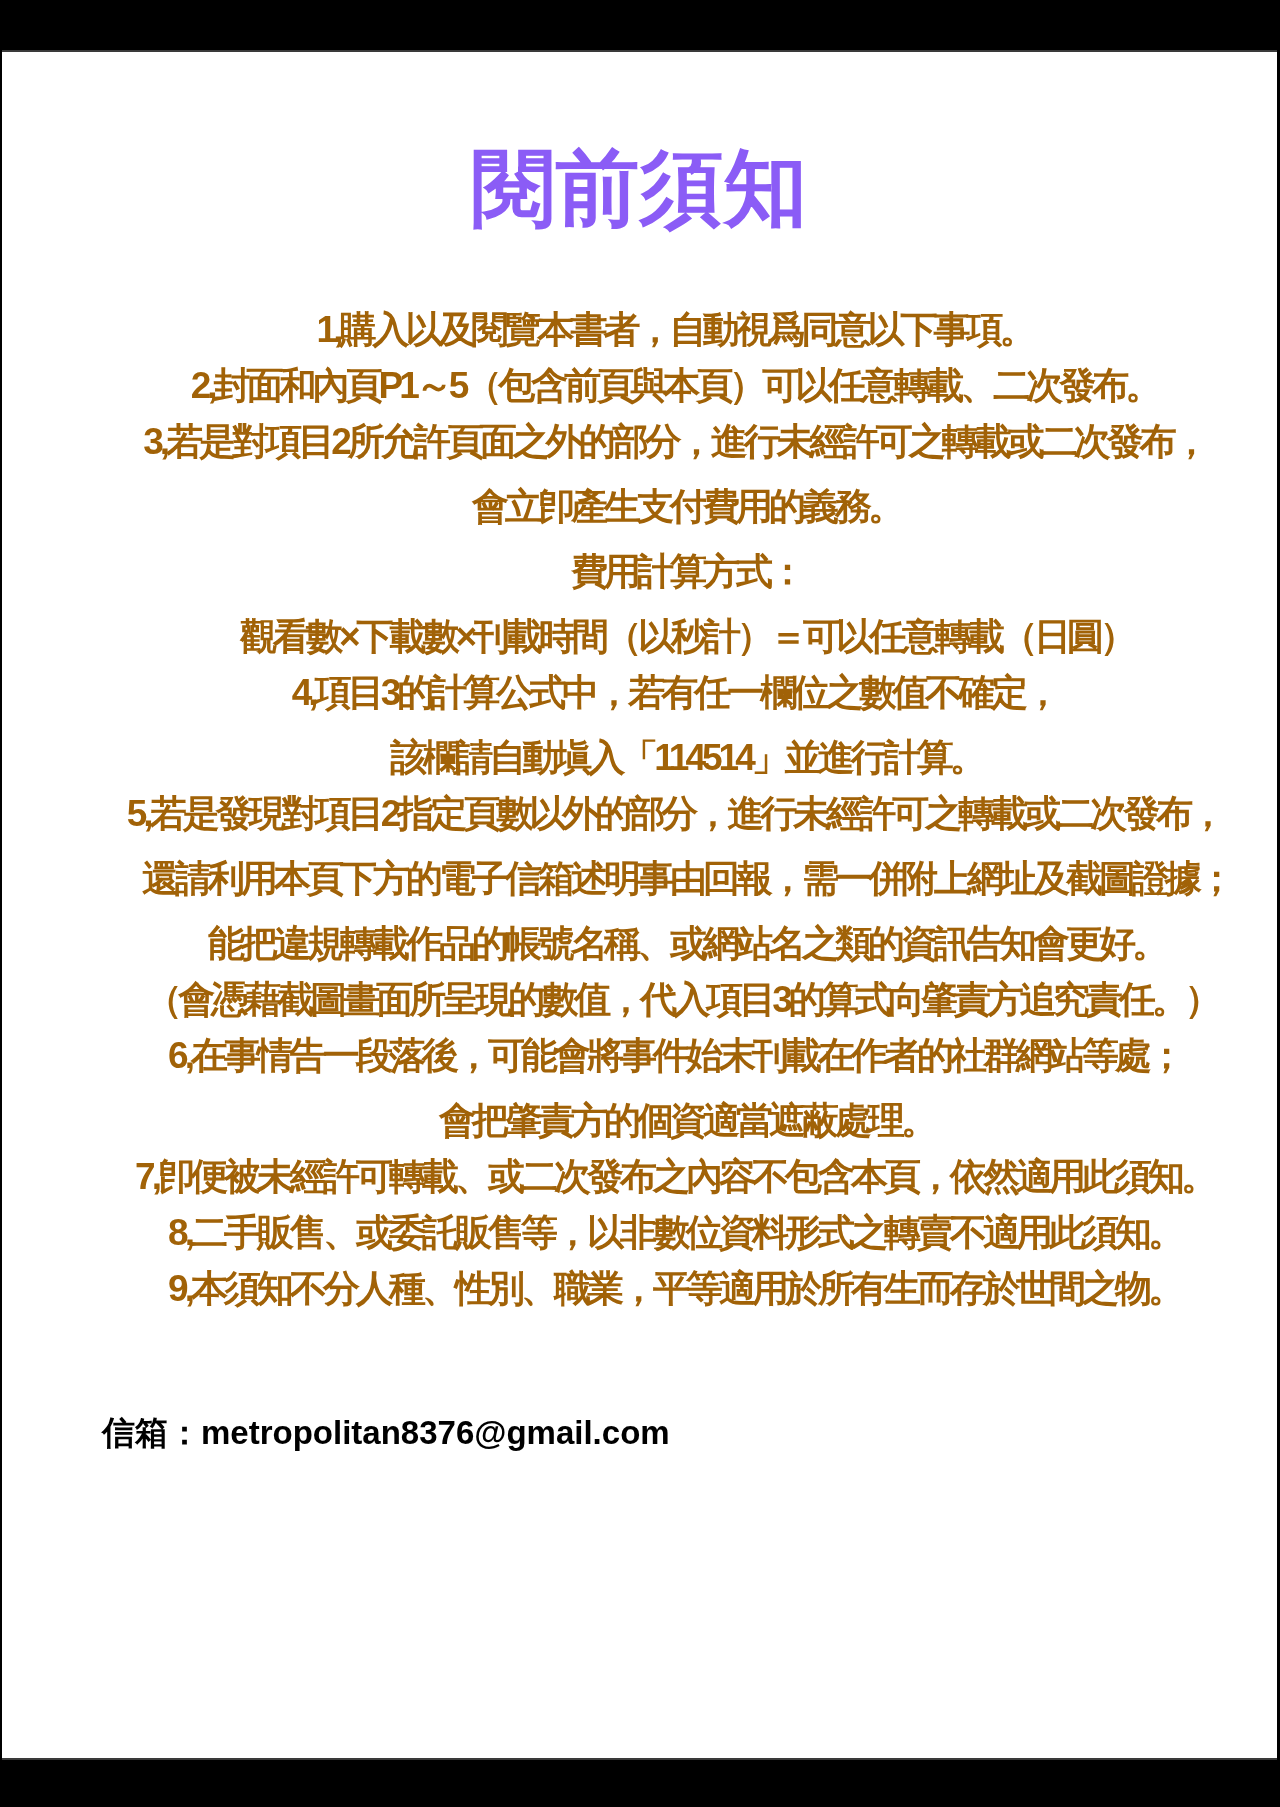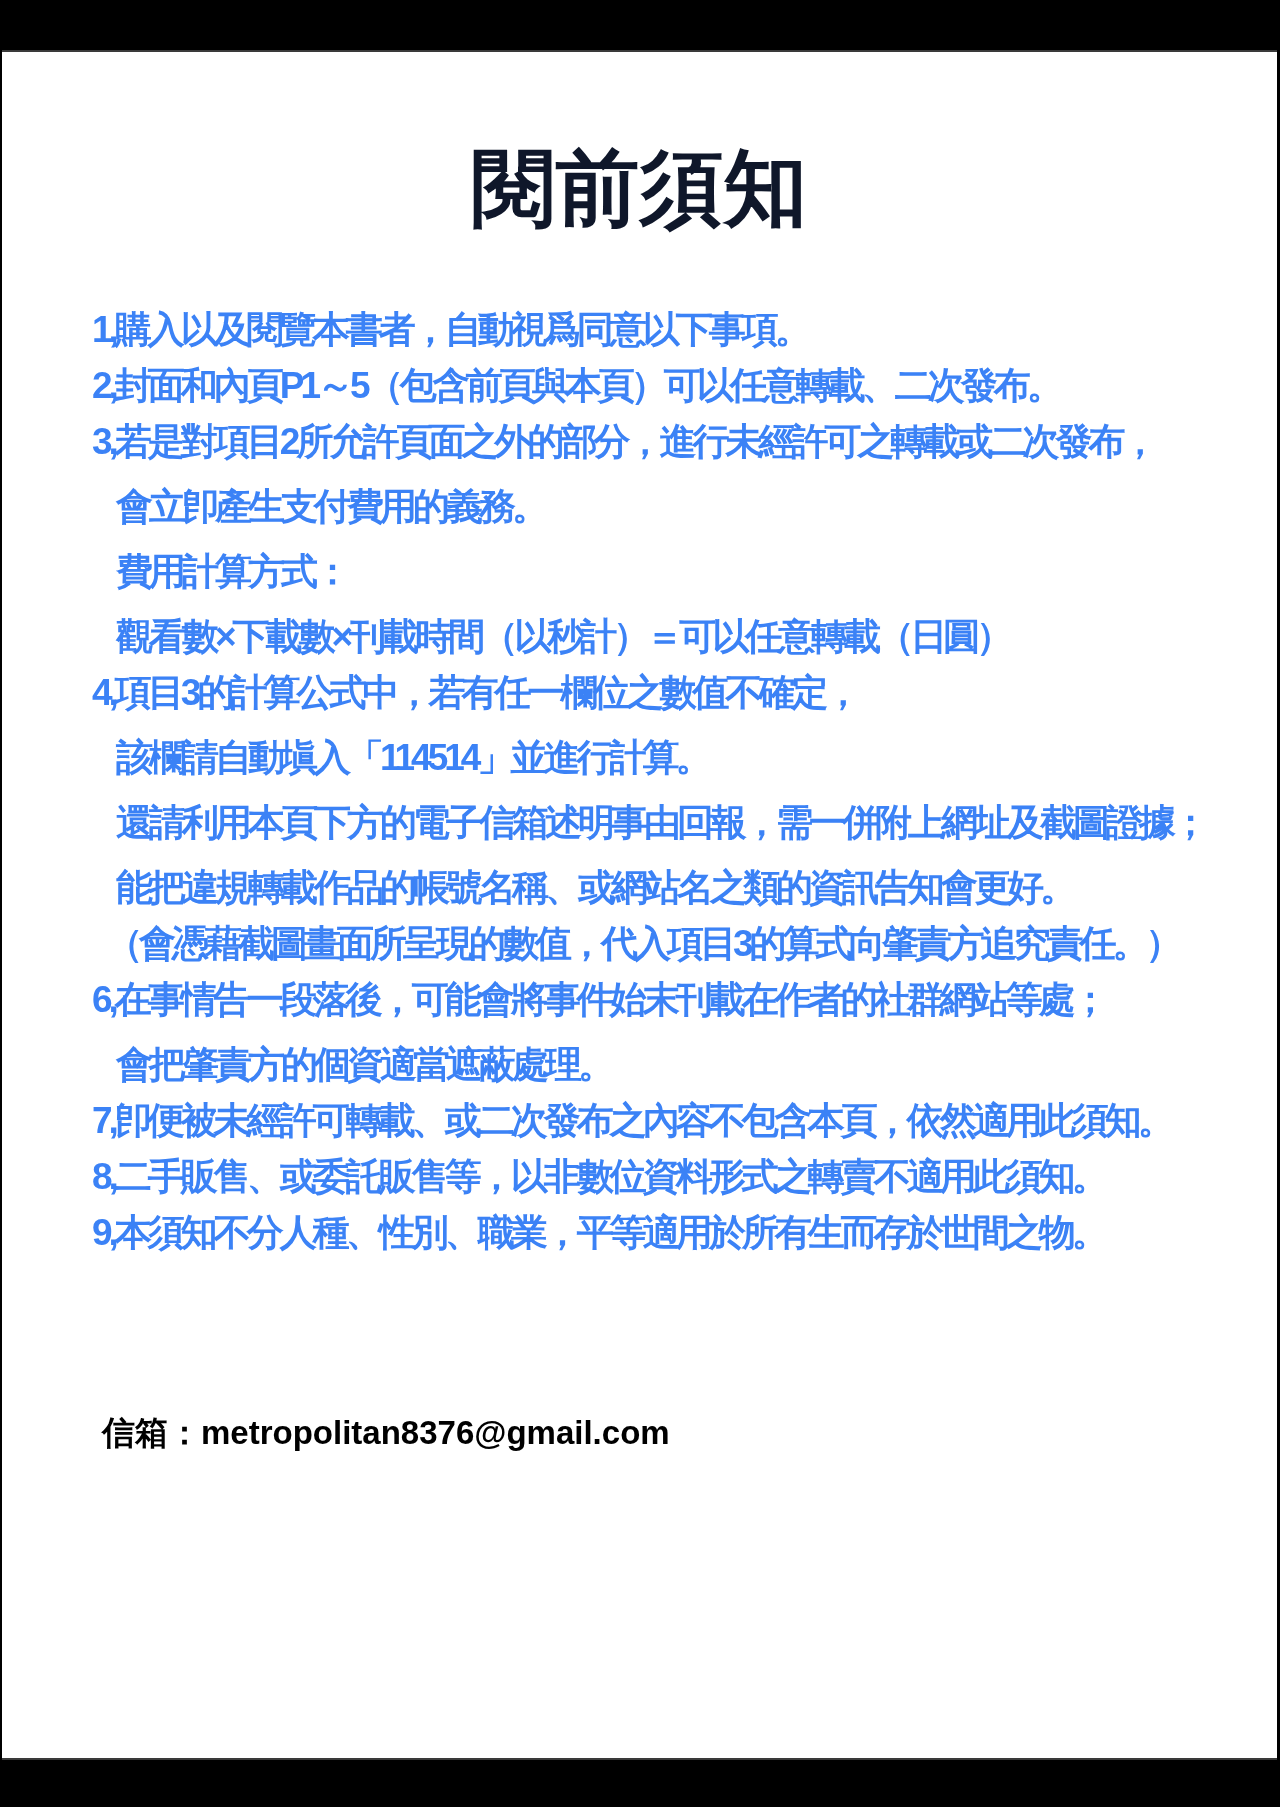--- a/index.html
+++ b/index.html
@@ -22,36 +22,37 @@
     background:#000;
   }
   .bar.top{top:0;height:50px;border-bottom:2px solid #3a3a3a;}
   .bar.bottom{bottom:0;height:47px;border-top:2px solid #3a3a3a;}
   .title{
     position:absolute;
     top:86px;left:0;right:0;
     text-align:center;
     font-size:84px;
     font-weight:900;
-    color:#0f172a;
+    color:#8b5cf6;
     letter-spacing:0px;
     line-height:1.1;
   }
   .notice{
     position:absolute;
     top:302px;left:90px;right:20px;
     color:#000;
   }
   .line{
     font-size:37px;
     font-weight:600;
     line-height:56px;
     letter-spacing:-4px;
     white-space:nowrap;
-    color:#3b82f6;
+    color:#a16207;
+    text-align:center;
   }
   .line.indent{padding-left:24px;margin-top:9px;}
   .line.paren-indent{padding-left:14px;}
   .contact{
     position:absolute;
     top:1372px;left:100px;
     font-size:33px;
     font-weight:600;
     letter-spacing:0px;
     color:#000;
@@ -70,20 +71,21 @@
 
   <div class="notice">
     <div class="line">1,購入以及閱覽本書者，自動視爲同意以下事項。</div>
     <div class="line">2,封面和內頁P1～5（包含前頁與本頁）可以任意轉載、二次發布。</div>
     <div class="line">3,若是對項目2所允許頁面之外的部分，進行未經許可之轉載或二次發布，</div>
     <div class="line indent">會立卽產生支付費用的義務。</div>
     <div class="line indent">費用計算方式：</div>
     <div class="line indent">觀看數×下載數×刊載時間（以秒計）＝可以任意轉載（日圓）</div>
     <div class="line">4,項目3的計算公式中，若有任一欄位之數值不確定，</div>
     <div class="line indent">該欄請自動塡入「114514」並進行計算。</div>
+    <div class="line">5,若是發現對項目2指定頁數以外的部分，進行未經許可之轉載或二次發布，</div>
     <div class="line indent">還請利用本頁下方的電子信箱述明事由回報，需一併附上網址及截圖證據；</div>
     <div class="line indent">能把違規轉載作品的帳號名稱、或網站名之類的資訊告知會更好。</div>
     <div class="line paren-indent">（會憑藉截圖畫面所呈現的數值，代入項目3的算式向肇責方追究責任。）</div>
     <div class="line">6,在事情告一段落後，可能會將事件始末刊載在作者的社群網站等處；</div>
     <div class="line indent">會把肇責方的個資適當遮蔽處理。</div>
     <div class="line">7,卽便被未經許可轉載、或二次發布之內容不包含本頁，依然適用此須知。</div>
     <div class="line">8,二手販售、或委託販售等，以非數位資料形式之轉賣不適用此須知。</div>
     <div class="line">9,本須知不分人種、性別、職業，平等適用於所有生而存於世間之物。</div>
   </div>
 

